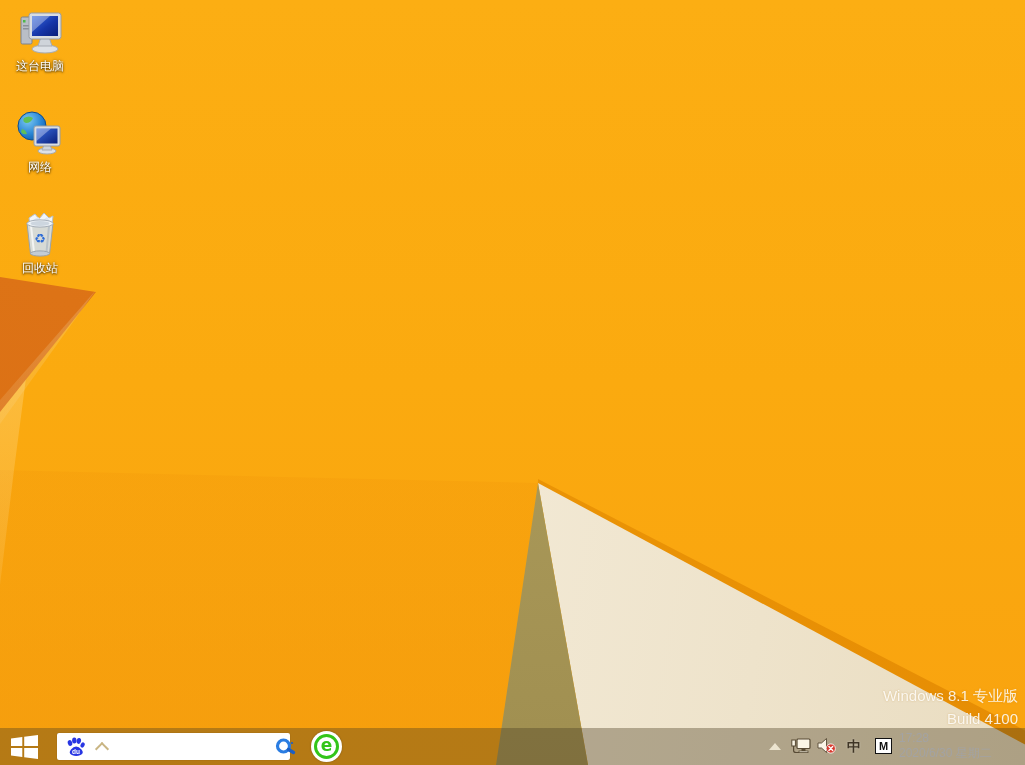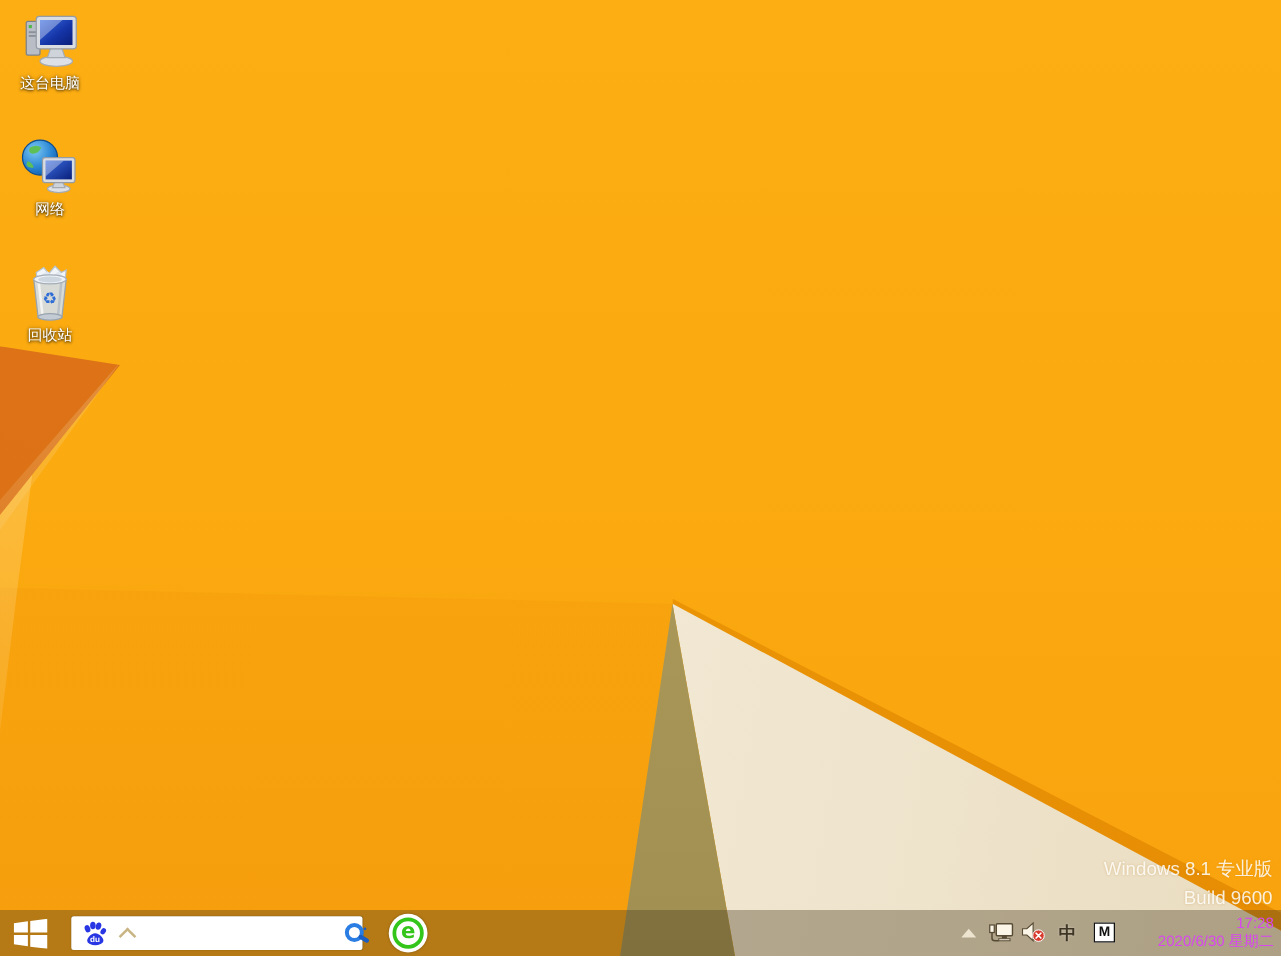--- a/index.html
+++ b/index.html
@@ -60,21 +60,21 @@
   
   .tray-chevron{position:absolute;left:769px;top:15px;width:0;height:0;cursor:pointer;
                 border-left:6px solid transparent;border-right:6px solid transparent;
                 border-bottom:7px solid #ece4cf;}
   .tray-ico{position:absolute;top:9px;width:20px;height:19px;cursor:pointer;}
   .ime-cn{position:absolute;left:847px;top:10px;font-size:14px;font-weight:600;color:#3f3525;
           cursor:pointer;text-shadow:0 0 2px rgba(255,255,255,.45);}
   .ime-m{position:absolute;left:875px;top:10px;width:15px;height:14px;background:#fff;
          border:1.5px solid #111;color:#111;font-size:11px;font-weight:bold;line-height:14px;
          text-align:center;cursor:pointer;}
-  .clock{position:absolute;left:899px;top:3px;width:120px;text-align:right;color:#d946ef;
+  .clock{position:absolute;left:899px;top:3px;width:120px;text-align:left;color:#a3a3a3;
          cursor:pointer;}
   .clock .time{font-size:12px;line-height:15px;}
   .clock .date{font-size:12px;line-height:15px;}
 </style>
 </head>
 <body>
 
 <div class="screen">
 
   <div class="layer wp-base"></div>
@@ -147,21 +147,21 @@
         <ellipse cx="24" cy="13.5" rx="9.5" ry="2.4" fill="#cdd6df"></ellipse>
         <ellipse cx="24" cy="43.5" rx="9.5" ry="2.6" fill="#c3ccd5" stroke="#99a3ae"></ellipse>
         <text x="18" y="33" font-size="13" fill="#2e6cd6" font-family="DejaVu Sans">♻</text>
       </svg>
       <div class="icon-label">回收站</div>
     </div>
   </div>
 
   <div class="watermark">
     <div>Windows 8.1 专业版</div>
-    <div>Build 9600</div>
+    <div>Build 4100</div>
   </div>
 
   <div class="taskbar">
 
     <div class="start-btn">
       <svg width="27" height="24" viewBox="0 0 27 24">
         <polygon points="0,3.6 11.3,2 11.3,11 0,11" fill="#fff"></polygon>
         <polygon points="13.2,1.7 27,0 27,11 13.2,11" fill="#fff"></polygon>
         <polygon points="0,13 11.3,13 11.3,22 0,20.4" fill="#fff"></polygon>
         <polygon points="13.2,13 27,13 27,24 13.2,22.3" fill="#fff"></polygon>

